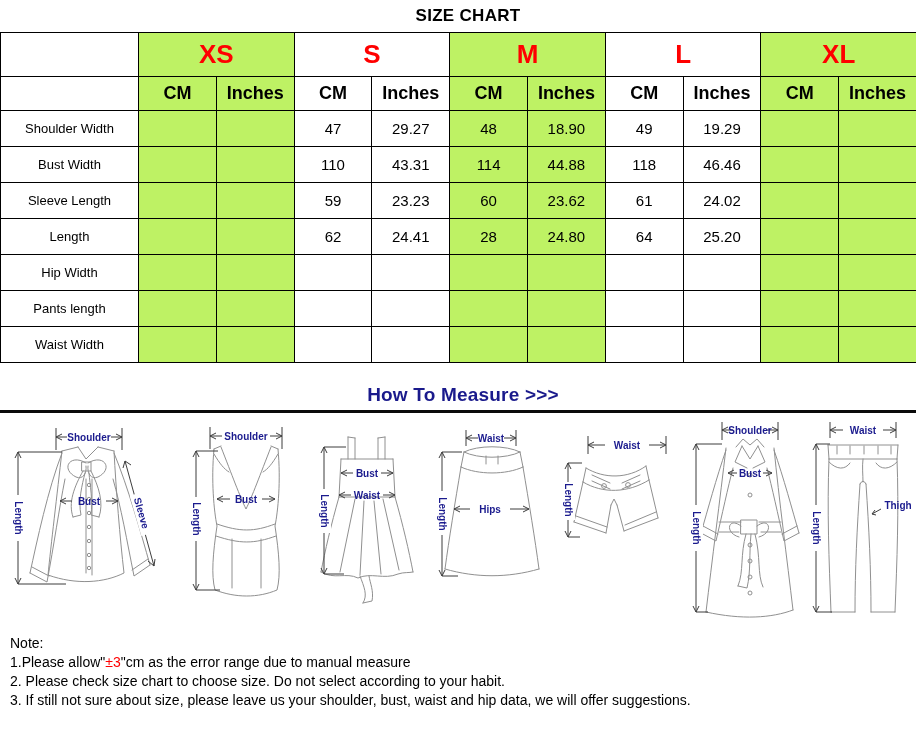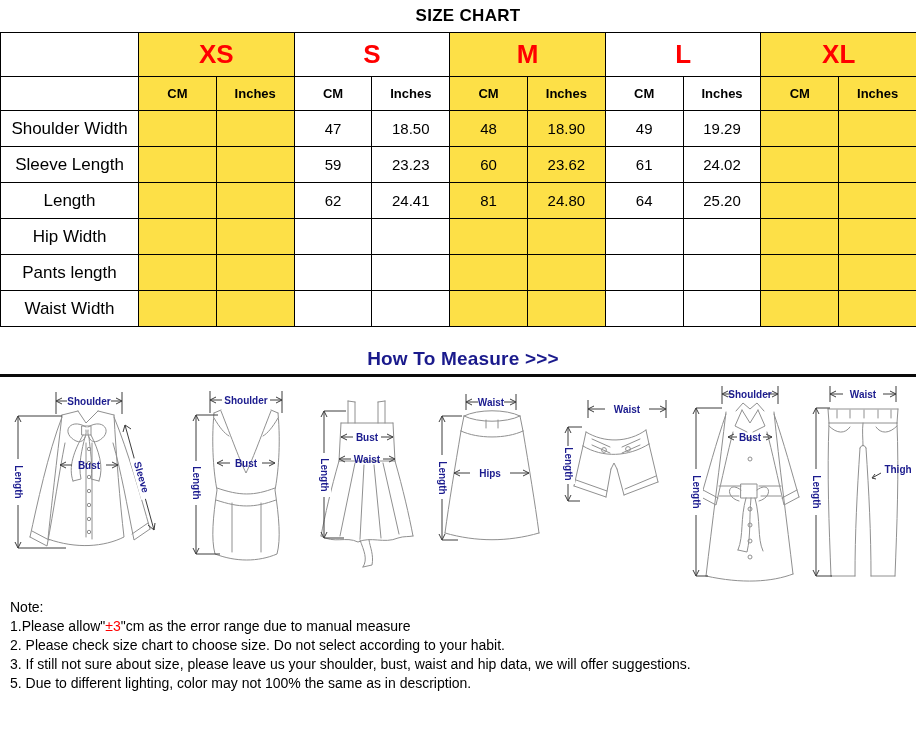--- a/index.html
+++ b/index.html
@@ -12,24 +12,24 @@
     height:32px; line-height:32px; text-align:center;
     font-size:17px; font-weight:bold; letter-spacing:.3px;margin-left:20px;
   }
   table.size-table { width:916px; border-collapse:collapse; table-layout:fixed; }
   table.size-table th, table.size-table td {
     border:1px solid #000; text-align:center; vertical-align:middle; padding:0; overflow:hidden;
   }
   col.c-label { width:138px; }
   col.c-val { width:77.8px; }
   tr.sizes-row th { height:44px; font-size:26px; font-weight:bold; color:#ff0000; }
-  tr.units-row th { height:34px; font-size:13px; font-weight:bold; color:#000; }
+  tr.units-row th { height:34px; font-size:18px; font-weight:bold; color:#000; }
   tbody td { height:36px; font-size:15px; }
-  tbody td.rowlabel { font-size:17px; }
-  .sh { background:#fde047; }
+  tbody td.rowlabel { font-size:13px; }
+  .sh { background:#bef264; }
   .htm-heading {
     margin:21px 0 0 10px; color:#1a1a8c; font-size:19px; font-weight:bold; letter-spacing:.2px;text-align:center;
   }
   .divider { height:3px; background:#0a0a0a; margin-top:4px; }
   .diagrams { position:relative; height:212px; margin-top:2px; }
   .diagrams svg { position:absolute; }
   .diagrams path.g { fill:none; stroke:#909090; stroke-width:1; stroke-linejoin:round; stroke-linecap:round; }
   .diagrams path.a { fill:none; stroke:#3d3d3d; stroke-width:1; }
   .diagrams circle { fill:none; stroke:#909090; stroke-width:1; }
   .diagrams rect.bg { fill:#fff; stroke:none; }
@@ -81,25 +81,38 @@
       <th class="sh">CM</th>
       <th class="sh">Inches</th>
     </tr>
   </thead>
   <tbody>
     <tr>
       <td class="rowlabel">Shoulder Width</td>
       <td class="sh"></td>
       <td class="sh"></td>
       <td>47</td>
-      <td>18.50</td>
+      <td>29.27</td>
       <td class="sh">48</td>
       <td class="sh">18.90</td>
       <td>49</td>
       <td>19.29</td>
+      <td class="sh"></td>
+      <td class="sh"></td>
+    </tr>
+    <tr>
+      <td class="rowlabel">Bust Width</td>
+      <td class="sh"></td>
+      <td class="sh"></td>
+      <td>110</td>
+      <td>43.31</td>
+      <td class="sh">114</td>
+      <td class="sh">44.88</td>
+      <td>118</td>
+      <td>46.46</td>
       <td class="sh"></td>
       <td class="sh"></td>
     </tr>
     <tr>
       <td class="rowlabel">Sleeve Length</td>
       <td class="sh"></td>
       <td class="sh"></td>
       <td>59</td>
       <td>23.23</td>
       <td class="sh">60</td>
@@ -108,21 +121,21 @@
       <td>24.02</td>
       <td class="sh"></td>
       <td class="sh"></td>
     </tr>
     <tr>
       <td class="rowlabel">Length</td>
       <td class="sh"></td>
       <td class="sh"></td>
       <td>62</td>
       <td>24.41</td>
-      <td class="sh">81</td>
+      <td class="sh">28</td>
       <td class="sh">24.80</td>
       <td>64</td>
       <td>25.20</td>
       <td class="sh"></td>
       <td class="sh"></td>
     </tr>
     <tr>
       <td class="rowlabel">Hip Width</td>
       <td class="sh"></td>
       <td class="sh"></td>
@@ -292,14 +305,13 @@
     <text x="12" y="112" transform="rotate(90 12 109)">Length</text>
   </svg>
 
 </div>
 
 <div class="notes">
   <div>Note:</div>
   <div><span>1.Please allow"</span><span class="red">±3</span><span>"cm as the error range due to manual measure</span></div>
   <div>2. Please check size chart to choose size. Do not select according to your habit.</div>
   <div>3. If still not sure about size, please leave us your shoulder, bust, waist and hip data, we will offer suggestions.</div>
-  <div>5. Due to different lighting, color may not 100% the same as in description.</div>
 </div>
 
 </body></html>

